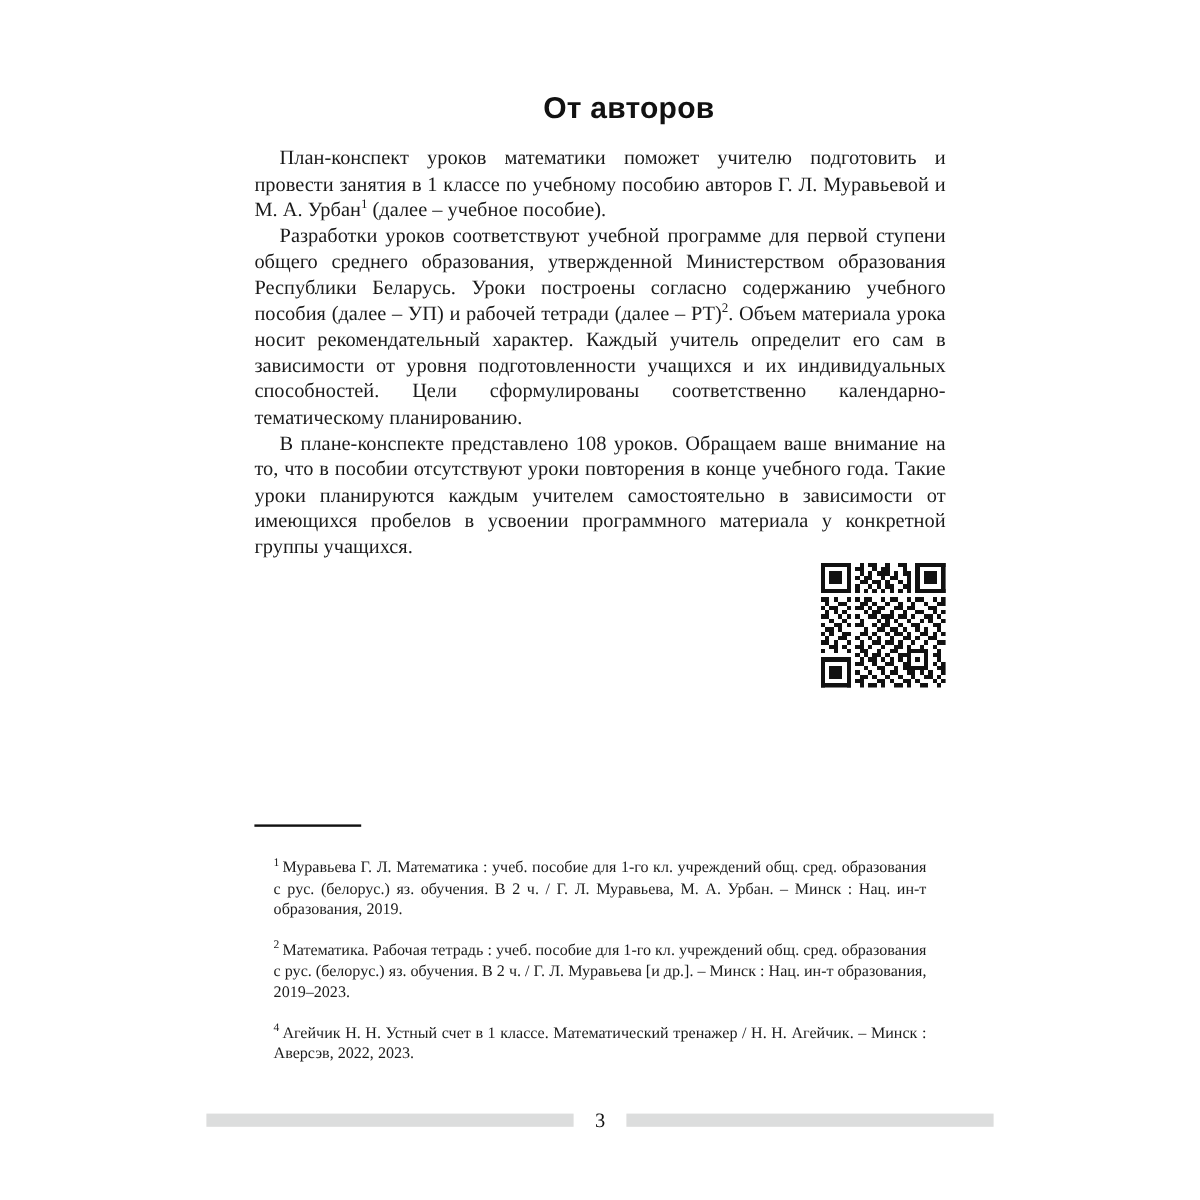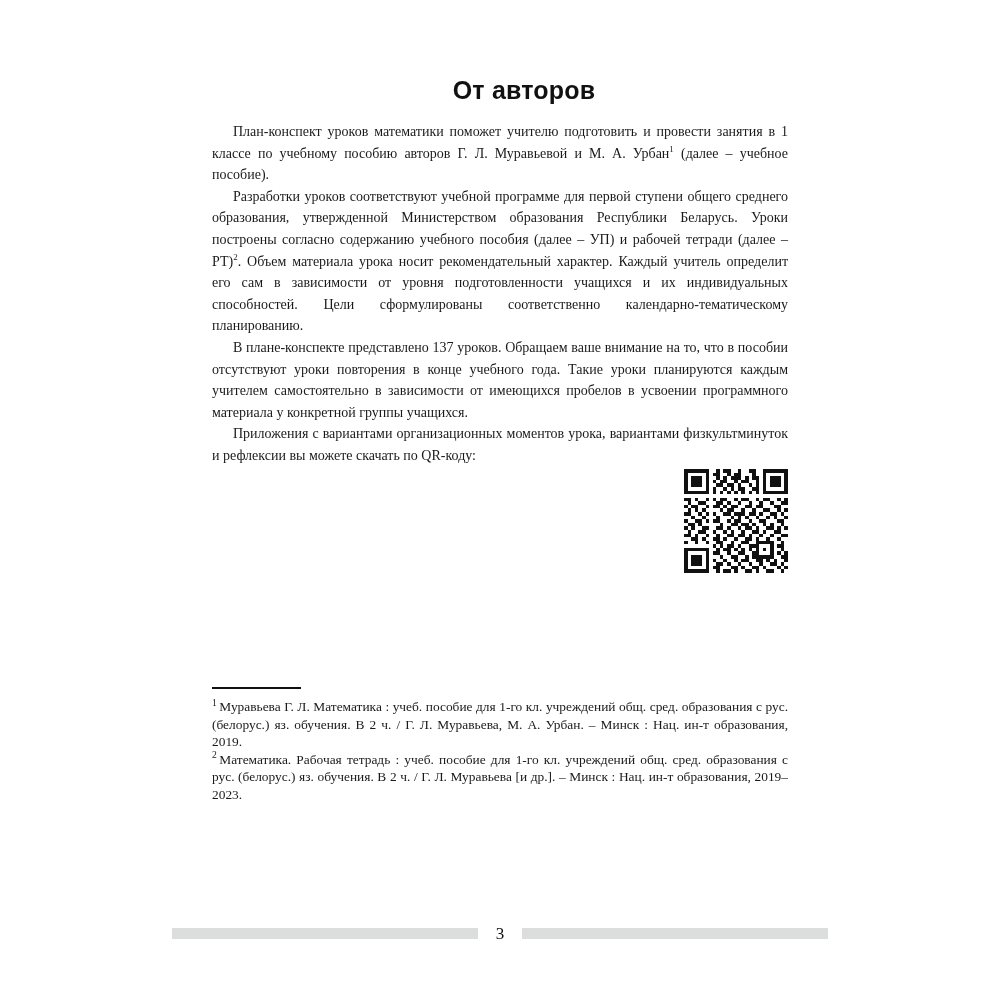--- a/index.html
+++ b/index.html
@@ -62,21 +62,21 @@
     width: 104px;
     height: 104px;
     image-rendering: pixelated;
     display: block;
   }
 
   p.para {
     margin: 0;
     text-indent: 21px;
     text-align: justify;
-    font-size: 14px;
+    font-size: 17px;
     line-height: 21.6px;
     hyphens: manual;
     -webkit-hyphens: manual;
   }
 
   sup.fn-ref {
     font-size: 0.64em;
     vertical-align: super;
     line-height: 0;
   }
@@ -92,21 +92,21 @@
   }
 
   .footnotes {
     position: absolute;
     left: 212px;
     top: 698px;
     width: 576px;
   }
 
   p.footnote {
-    margin: 0;
+    margin: 16px;
     font-size: 13.4px;
     line-height: 17.6px;
     text-align: justify;
     text-indent: 0;
   }
 
   p.footnote .fn-num {
     font-size: 0.72em;
     vertical-align: super;
     line-height: 0;
@@ -391,32 +391,32 @@
             <rect x="23" y="28" width="2" height="1"></rect>
           <rect x="27" y="28" width="1" height="1"></rect>
         </g>
       </svg>
     </div>
 
     <p class="para"><span>План-конспект уроков математики поможет учителю подготовить и провести занятия в 1 классе по учебному пособию авторов Г. Л. Муравьевой и М. А. Урбан</span><sup class="fn-ref">1</sup><span> (далее – учебное пособие).</span></p>
 
     <p class="para"><span>Разработки уроков соответствуют учебной программе для первой ступени общего среднего образования, утвержденной Министерством образования Республики Беларусь. Уроки построены согласно содержанию учебного пособия (далее – УП) и рабочей тетради (далее – РТ)</span><sup class="fn-ref">2</sup><span>. Объем материала урока носит рекомендательный характер. Каждый учитель определит его сам в зависимости от уровня подготовленности учащихся и их индивидуальных способностей. Цели сформулированы соответственно календарно-тематическому планированию.</span></p>
 
-    <p class="para"><span>В плане-конспекте представлено 137 уроков. Обращаем ваше внимание на то, что в пособии отсутствуют уроки повторения в конце учебного года. Такие уроки планируются каждым учителем самостоятельно в зависимости от имеющихся пробелов в усвоении программного материала у конкретной группы учащихся.</span></p>
-
-    <p class="para"><span>Приложения с вариантами организационных моментов урока, вариантами физкультминуток и рефлексии вы можете скачать по QR-коду:</span></p>
+    <p class="para"><span>В плане-конспекте представлено 108 уроков. Обращаем ваше внимание на то, что в пособии отсутствуют уроки повторения в конце учебного года. Такие уроки планируются каждым учителем самостоятельно в зависимости от имеющихся пробелов в усвоении программного материала у конкретной группы учащихся.</span></p>
+
 
 
   </div>
 
   <div class="footnote-rule"></div>
 
   <div class="footnotes">
     <p class="footnote"><span class="fn-num">1</span><span>Муравьева Г. Л. Математика : учеб. пособие для 1-го кл. учреждений общ. сред. образования с рус. (белорус.) яз. обучения. В 2 ч. / Г. Л. Муравьева, М. А. Урбан. – Минск : Нац. ин-т образования, 2019.</span></p>
     <p class="footnote"><span class="fn-num">2</span><span>Математика. Рабочая тетрадь : учеб. пособие для 1-го кл. учреждений общ. сред. образования с рус. (белорус.) яз. обучения. В 2 ч. / Г. Л. Муравьева [и др.]. – Минск : Нац. ин-т образования, 2019–2023.</span></p>
+    <p class="footnote"><span class="fn-num">4</span><span>Агейчик Н. Н. Устный счет в 1 классе. Математический тренажер / Н. Н. Агейчик. – Минск : Аверсэв, 2022, 2023.</span></p>
   </div>
 
   <div class="footer">
     <div class="footer-bar left"></div>
     <div class="page-number">3</div>
     <div class="footer-bar right"></div>
   </div>
 
 </div>
 

